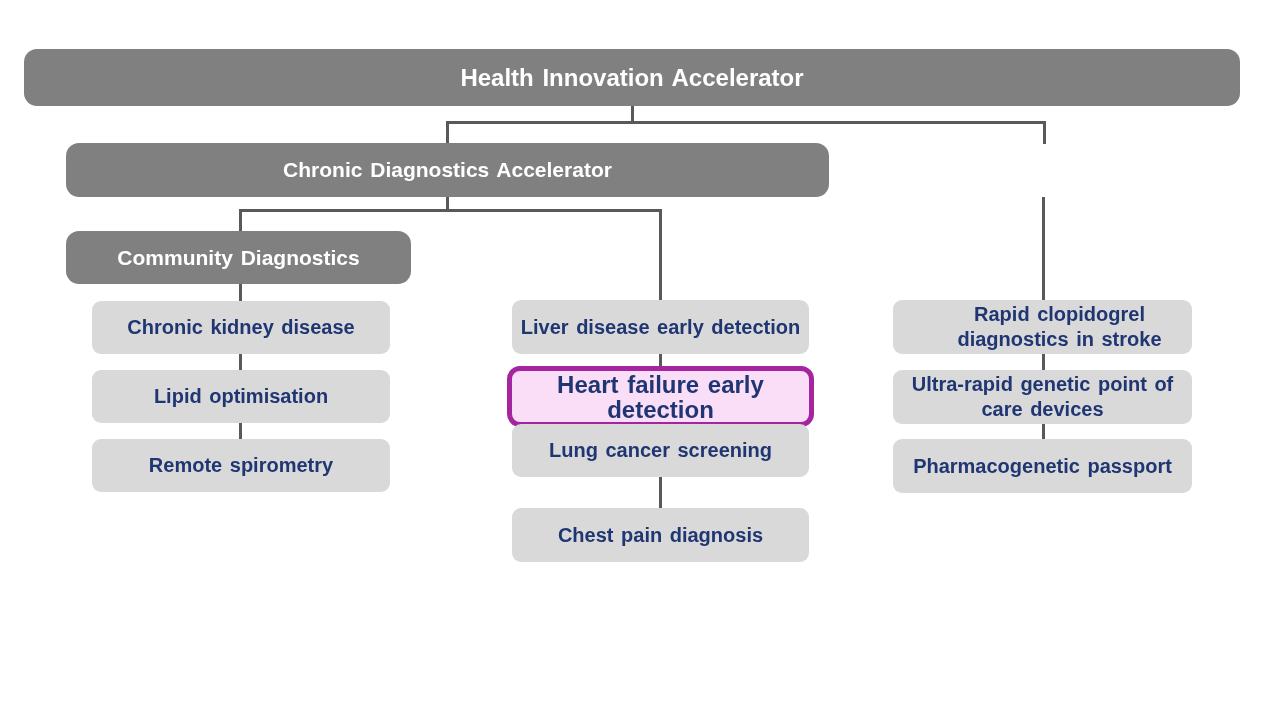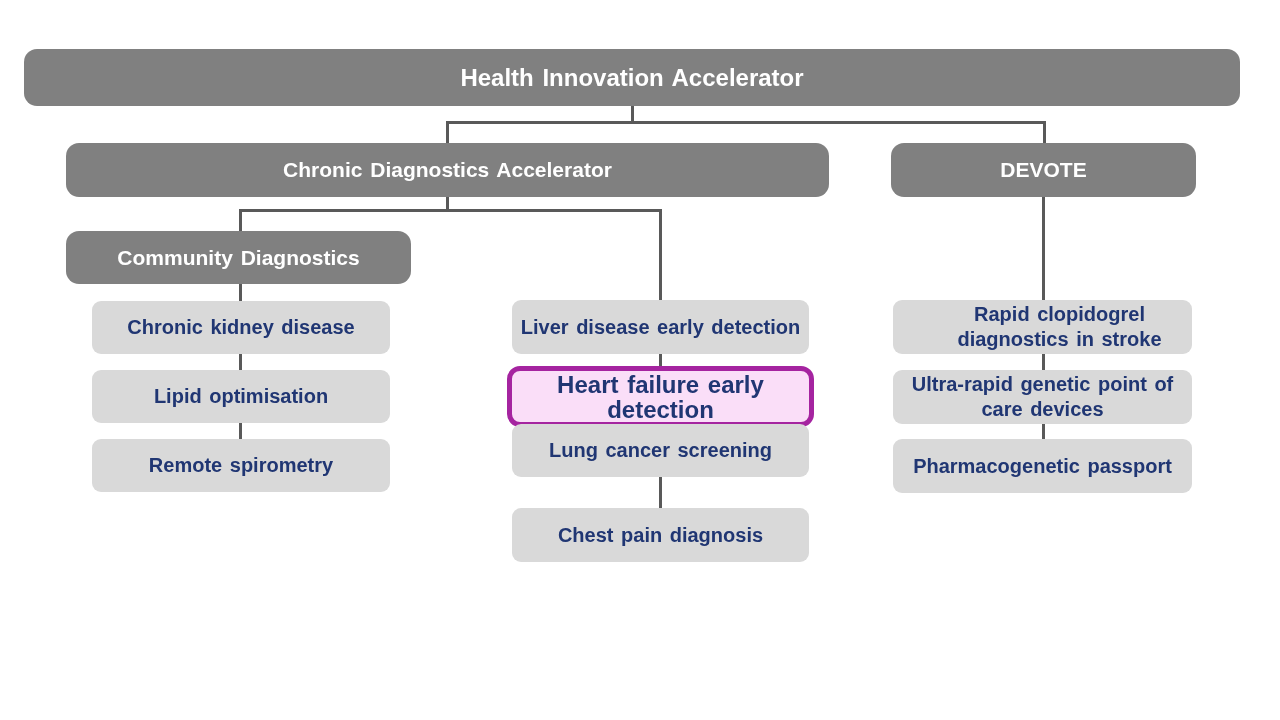--- a/index.html
+++ b/index.html
@@ -79,23 +79,20 @@
   <div class="line" style="left:659px; top:209px; width:3px; height:305px;"></div>
   <div class="line" style="left:1042px; top:197px; width:3px; height:250px;"></div>
 
   <div class="node program root-node" style="left:24px; top:49px; width:1216px; height:57px;">
     <span>Health Innovation Accelerator</span>
   </div>
 
   <div class="node program level2-node" style="left:66px; top:143px; width:763px; height:54px;">
     <span>Chronic Diagnostics Accelerator</span>
   </div>
-  <div class="node program level2-node" style="left:891px; top:143px; width:305px; height:54px;">
-    <span>DEVOTE</span>
-  </div>
 
   <div class="node program level3-node" style="left:66px; top:231px; width:345px; height:53px;">
     <span>Community Diagnostics</span>
   </div>
 
   <div class="node project" style="left:92px; top:301px; width:298px; height:53px;">
     <span>Chronic kidney disease</span>
   </div>
   <div class="node project" style="left:92px; top:370px; width:298px; height:53px;">
     <span>Lipid optimisation</span>

